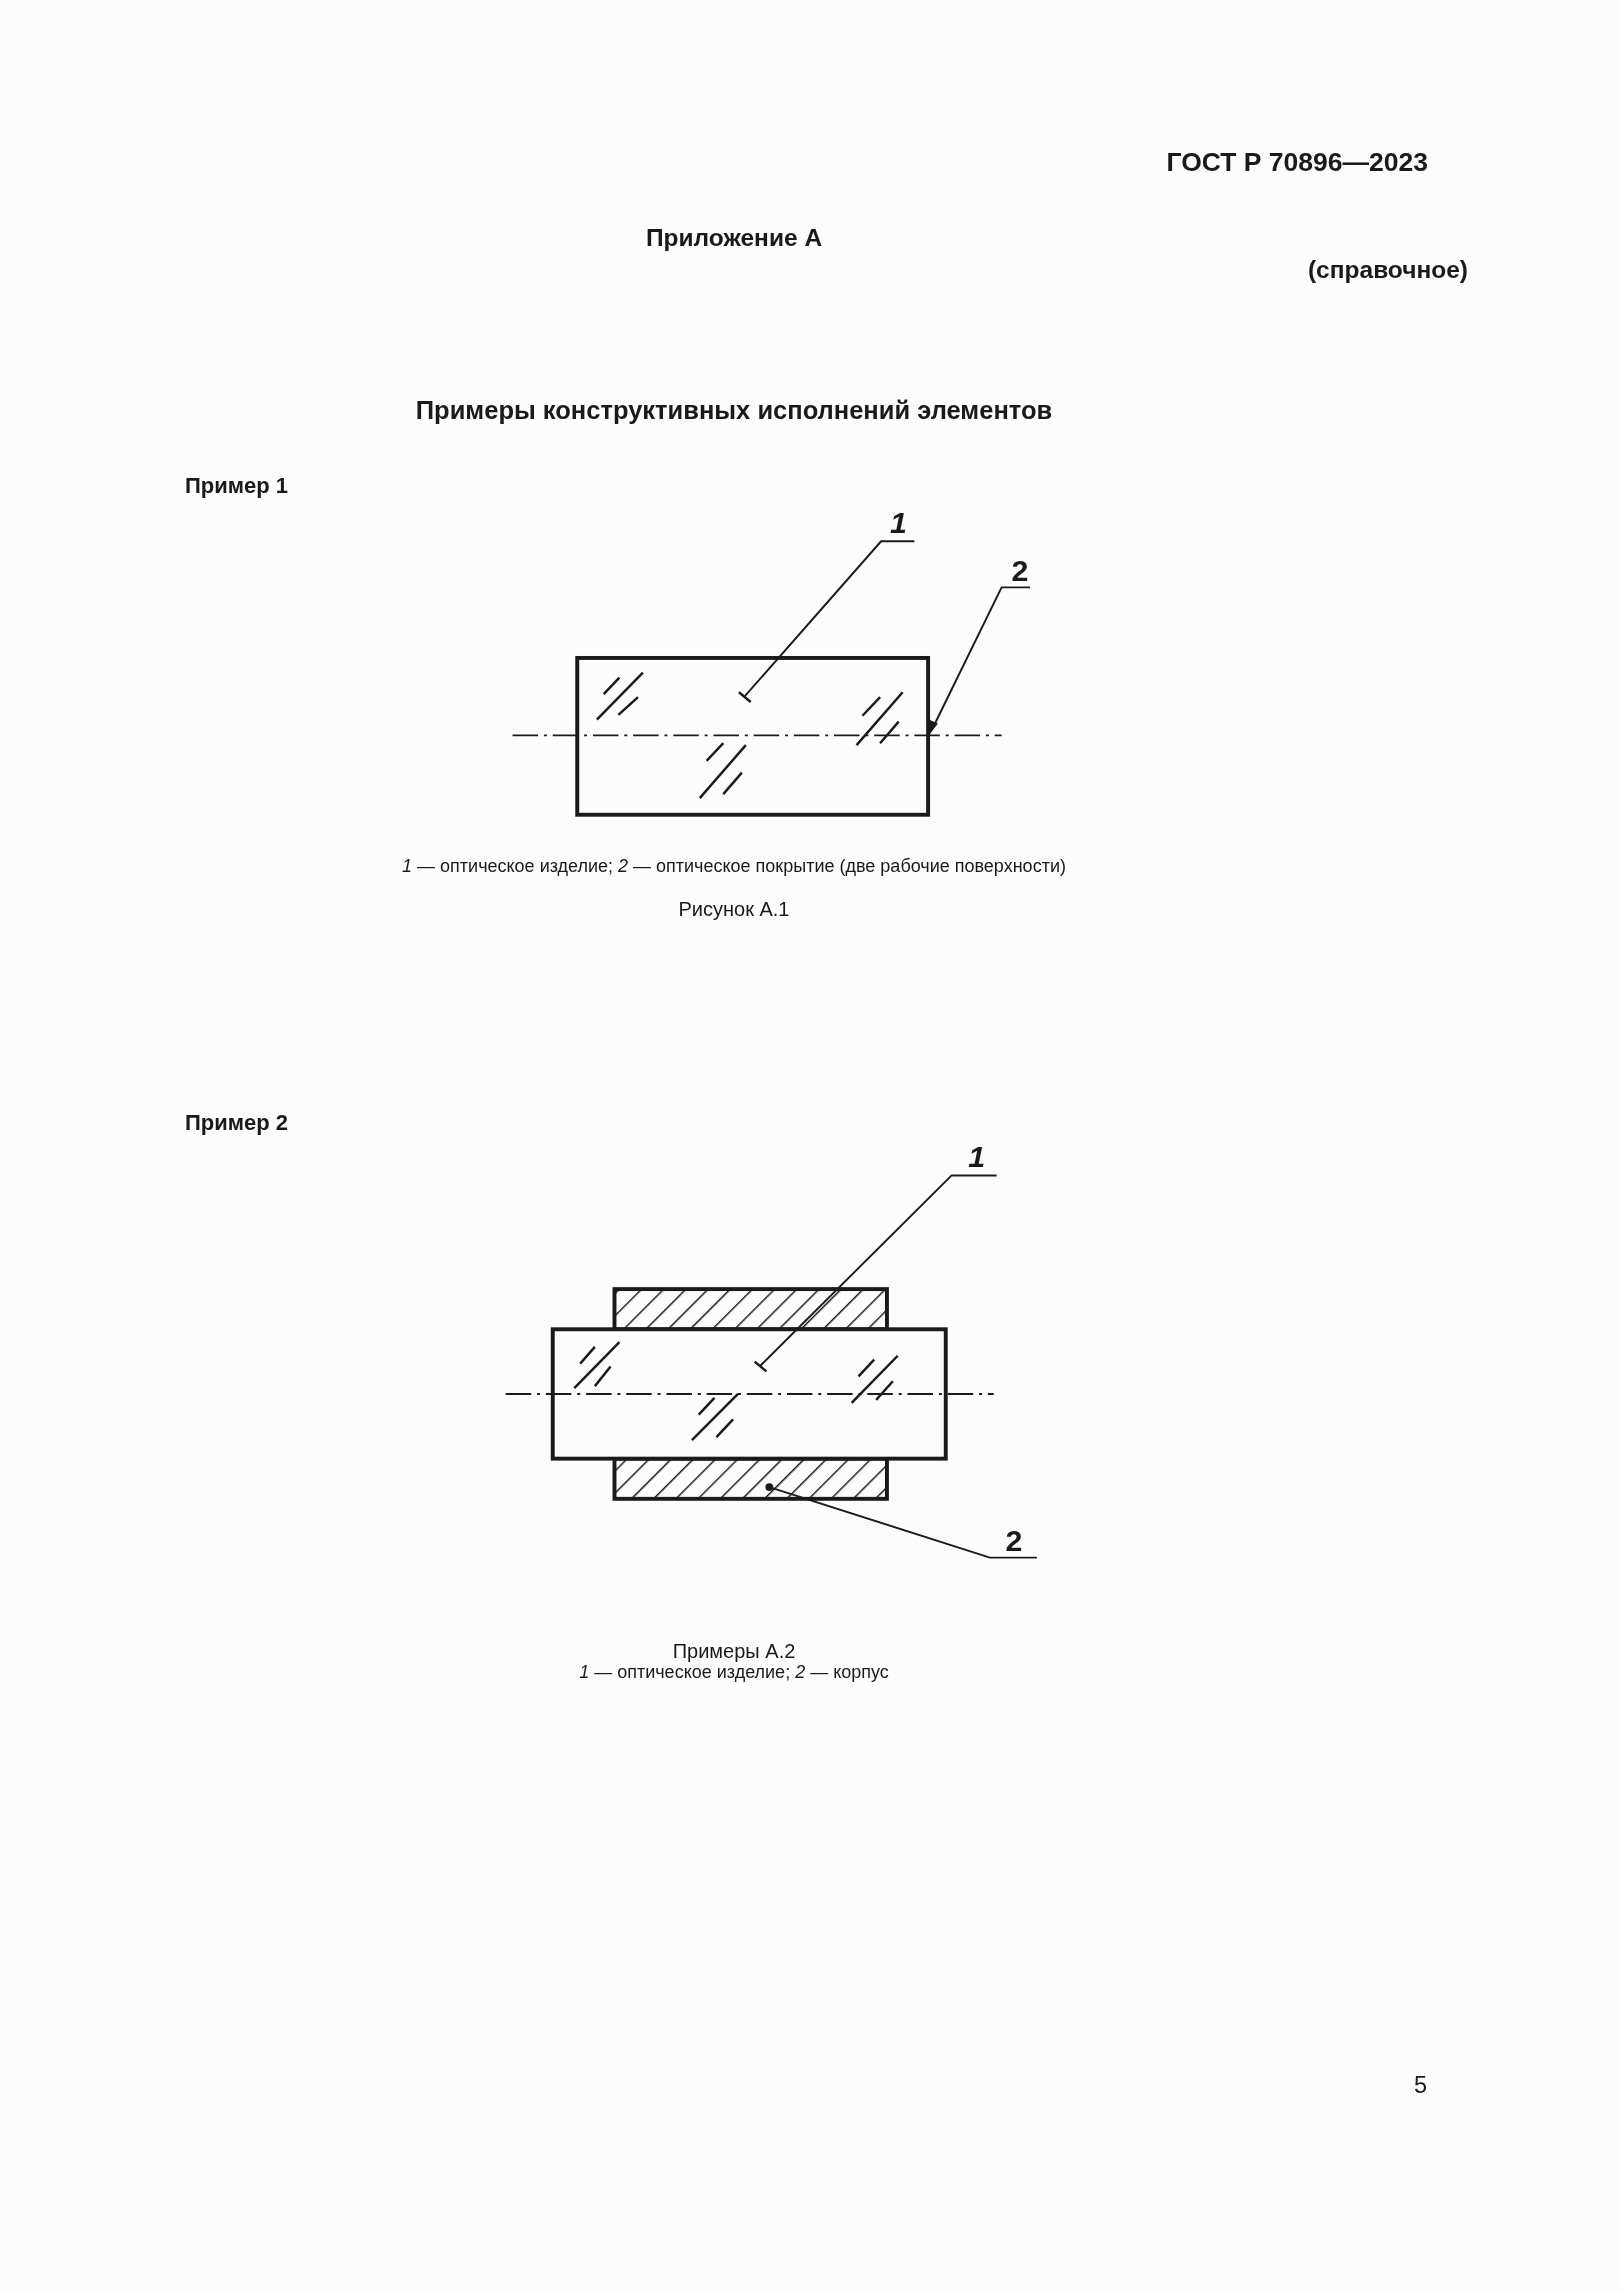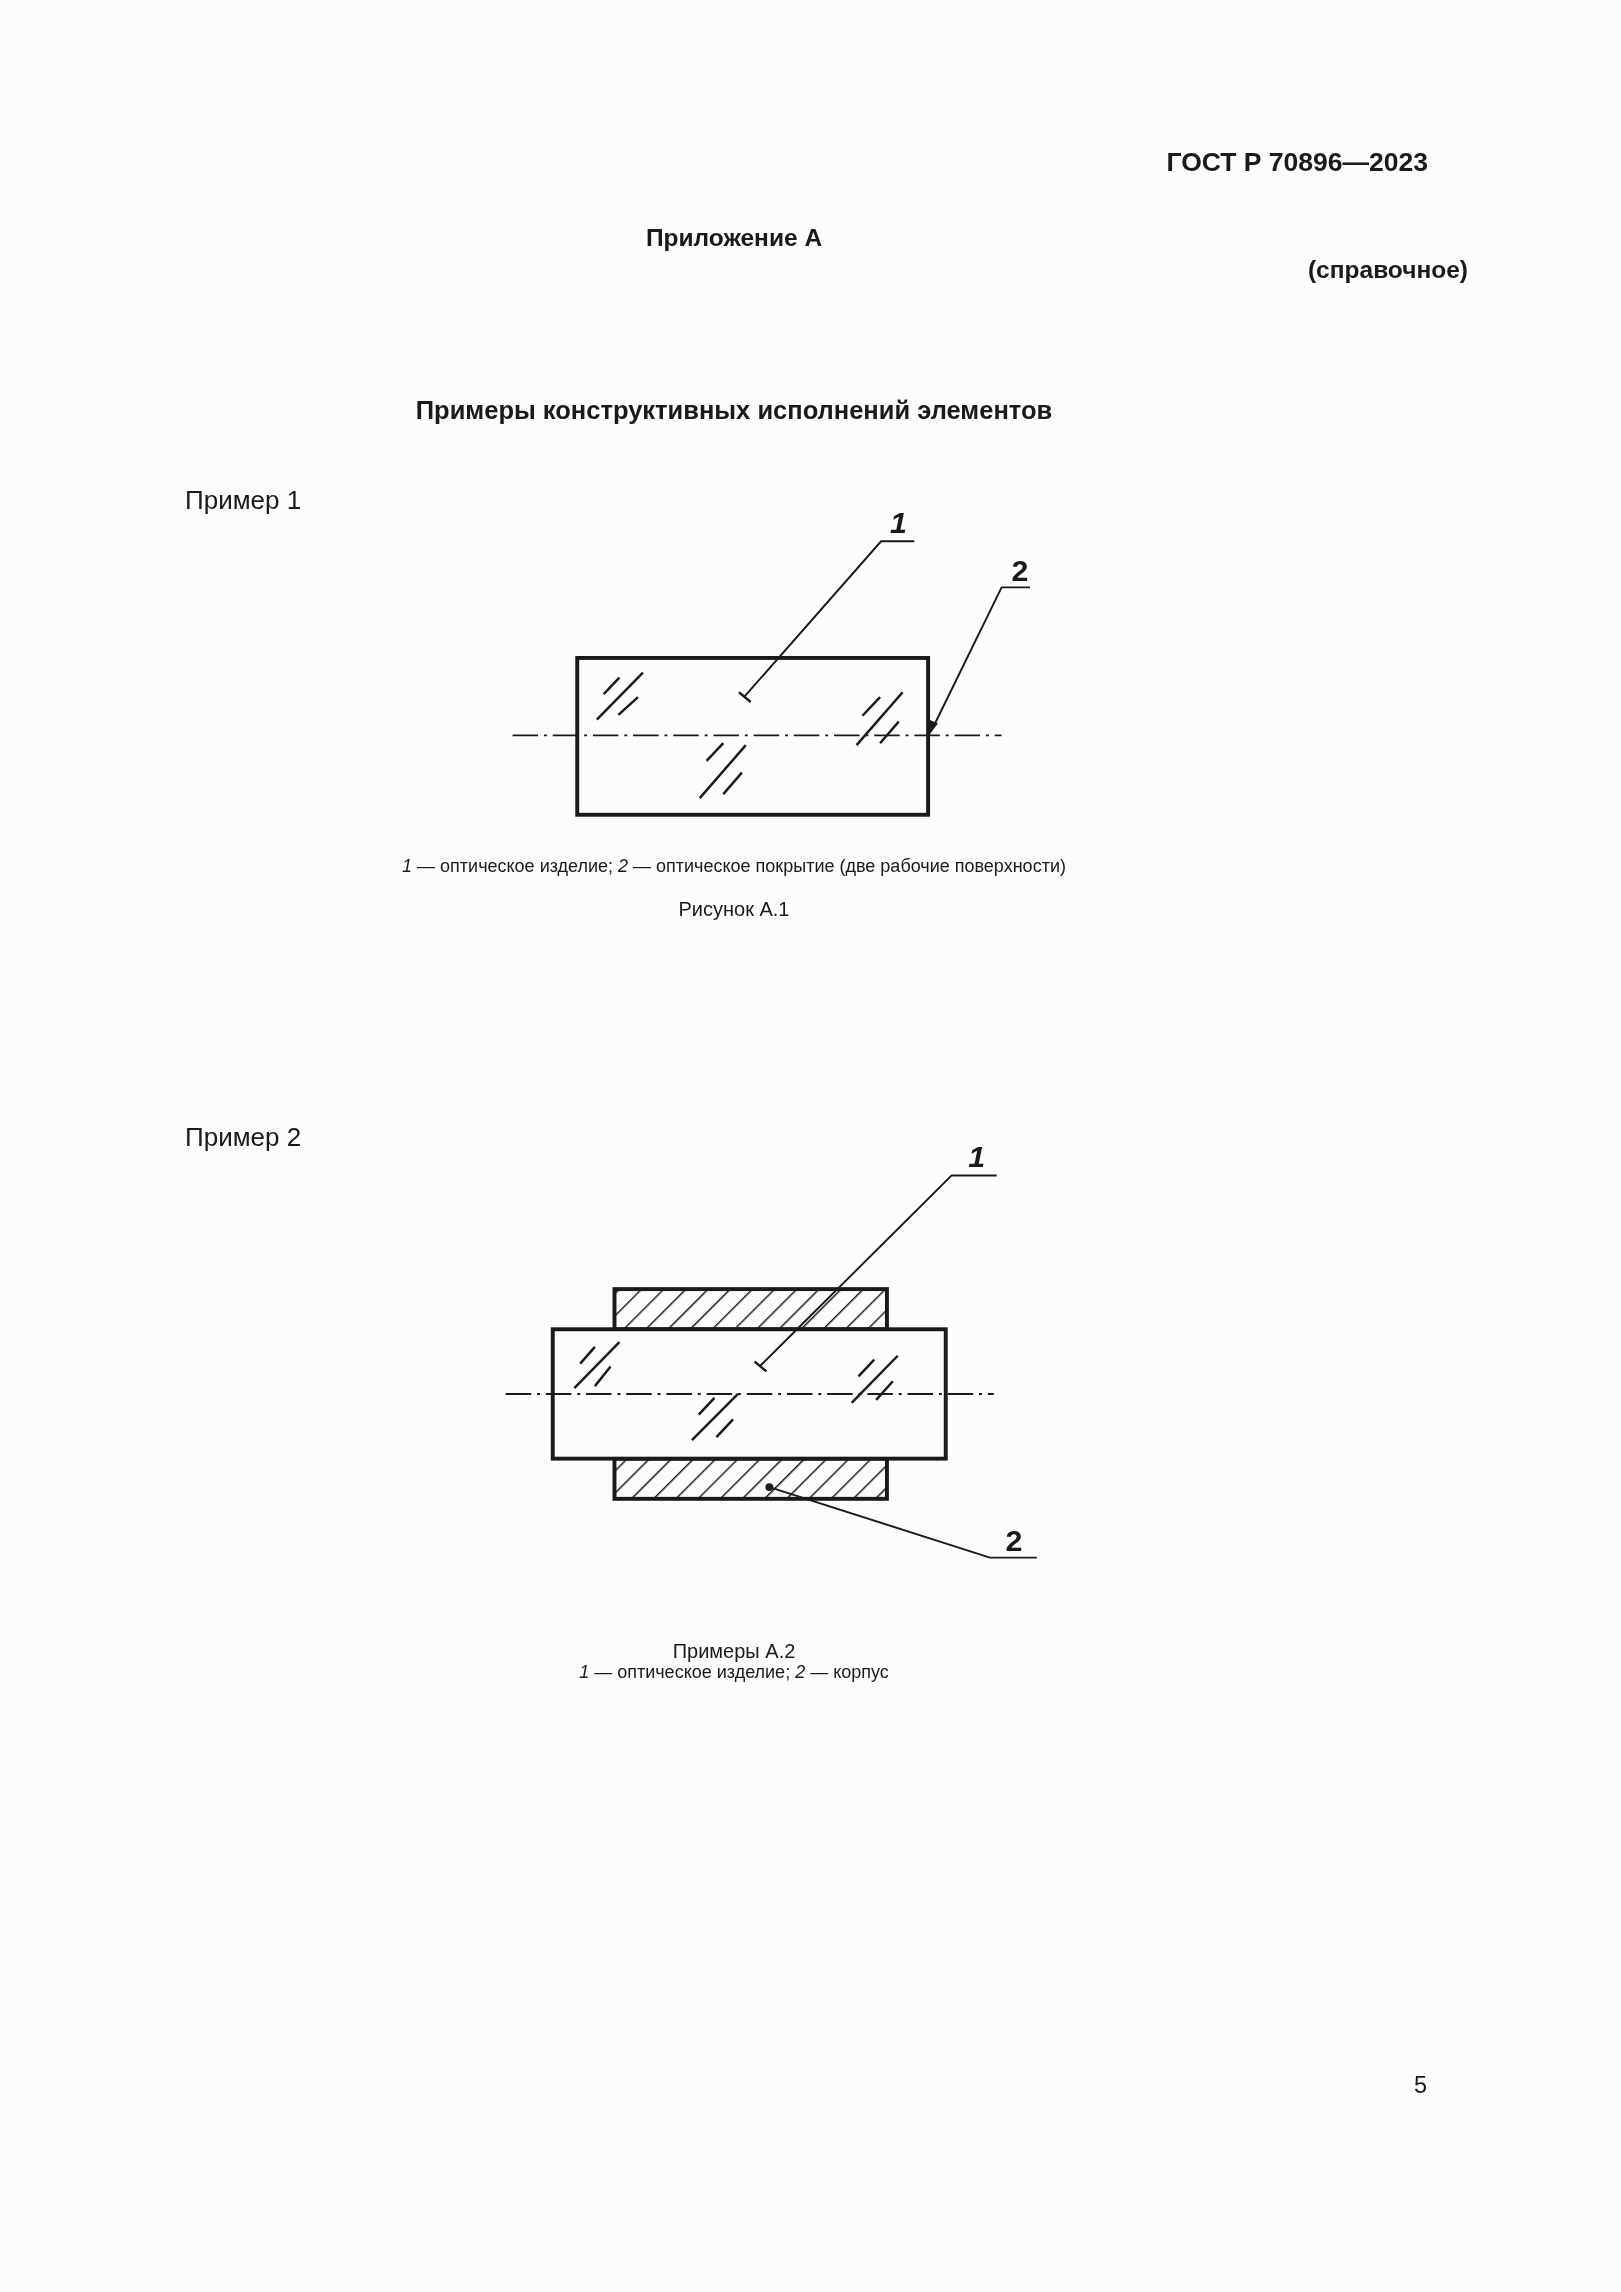--- a/index.html
+++ b/index.html
@@ -9,21 +9,21 @@
     font-family: "Liberation Sans", sans-serif;
     overflow: hidden;
   }
   .abs { position: absolute; white-space: nowrap; }
   .bold { font-weight: bold; }
   .center { left: 0; width: 1468px; text-align: center; }
   #doc-code { right: 193px; top: 147px; font-size: 26.5px; font-weight: bold; }
   #appendix-title { top: 224px; font-size: 24.5px; }
   #appendix-type { top: 256px; font-size: 24.5px; text-align: right; }
   #section-title { top: 396px; font-size: 25.5px; }
-  .example-label { left: 185px; font-size: 26px; font-weight: normal; margin-top: 12px; }
+  .example-label { left: 185px; font-size: 22px; font-weight: bold; }
   #example1-label { top: 473px; }
   #example2-label { top: 1110px; }
   .legend { font-size: 18px; }
   .legend i { font-style: italic; }
   .fig-caption { font-size: 20px; }
   #legend1 { top: 856px; }
   #figcap1 { top: 898px; }
   #legend2 { top: 1662px; }
   #figcap2 { top: 1640px; }
   #page-number { left: 1414px; top: 2072px; font-size: 23.5px; }

